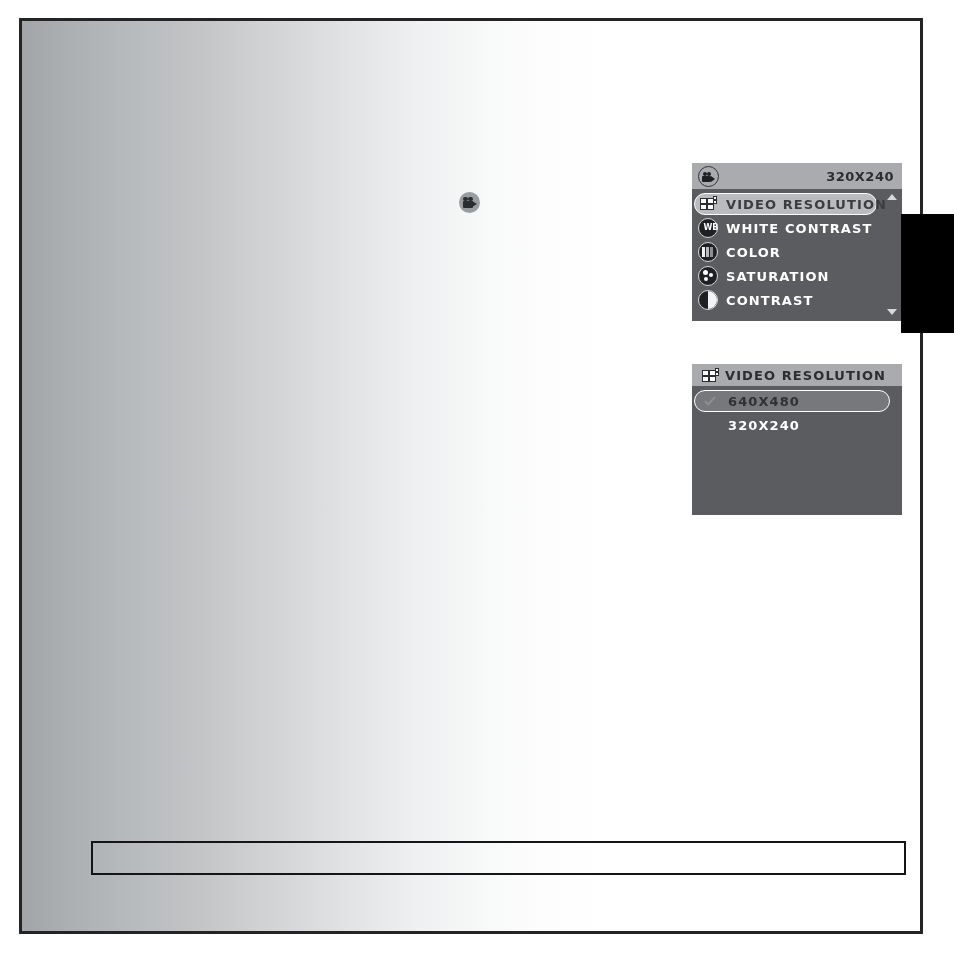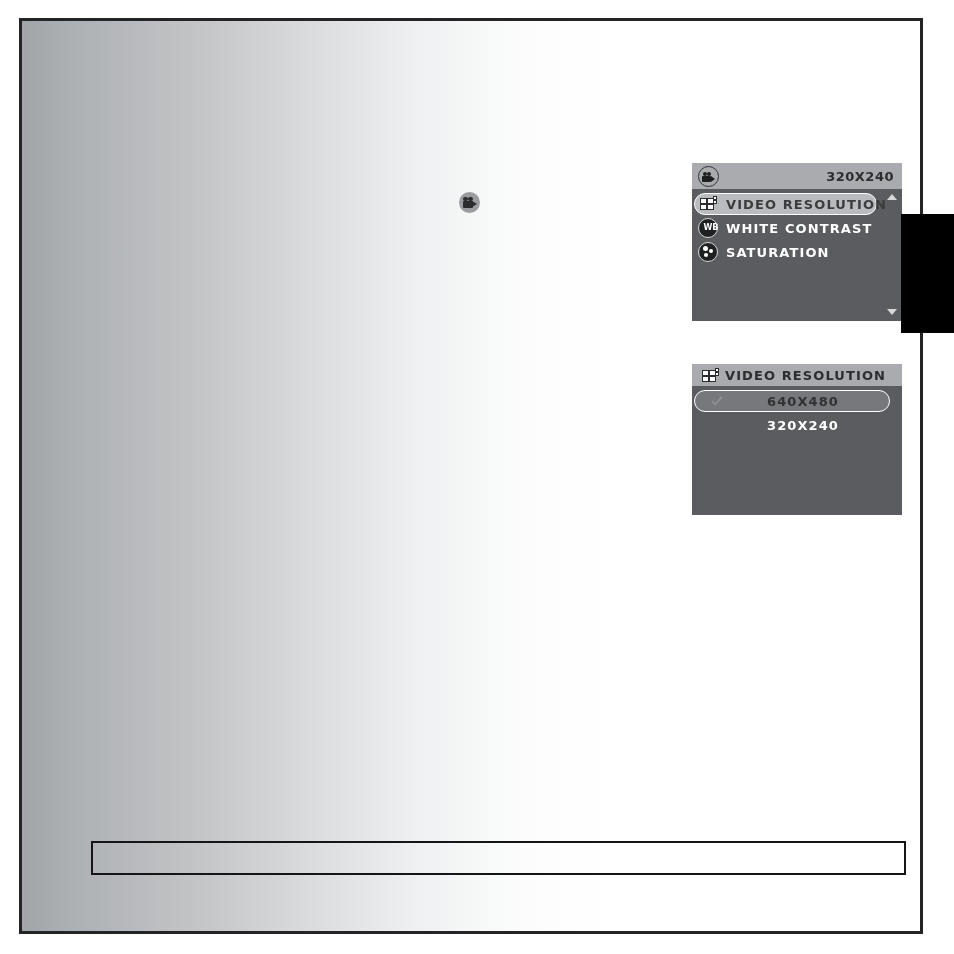--- a/index.html
+++ b/index.html
@@ -355,22 +355,21 @@
     font-weight: bold;
     color: #2b2d2f;
     letter-spacing: 1.1px;
     margin-left: 7px;
   }
   .opt-row {
     position: relative;
     height: 24px;
     display: flex;
     align-items: center;
-    padding-left: 19px;
-    gap: 32px;
+    padding-left: 12px;
   }
   .opt-row .opt-label {
     font-size: 13px;
     font-weight: bold;
     color: #ffffff;
     letter-spacing: 1.1px;
     position: relative;
     z-index: 2;
     margin-left: 12px;
   }
@@ -438,30 +437,42 @@
         <div class="row-label">VIDEO RESOLUTION</div>
       </div>
 
       <div class="lcd-row">
         <div class="ico ico-wb">
             <span>WB</span>
           </div>
         <div class="row-label">WHITE CONTRAST</div>
       </div>
 
+      <div class="lcd-row">
+        <div class="ico ico-color">
+          <i></i>
+            <i></i>
+            <i></i>
+        </div>
+        <div class="row-label">COLOR</div>
+      </div>
 
       <div class="lcd-row">
         <div class="ico ico-sat">
           <i></i>
             <i></i>
             <i></i>
         </div>
         <div class="row-label">SATURATION</div>
       </div>
 
+      <div class="lcd-row">
+        <div class="ico ico-contrast"></div>
+        <div class="row-label">CONTRAST</div>
+      </div>
 
     </div>
 
     <div class="scroll-arrow up"></div>
     <div class="scroll-arrow down"></div>
   </div>
 
   <div class="lcd" id="menu-sub">
 
     <div class="lcd-titlebar">

